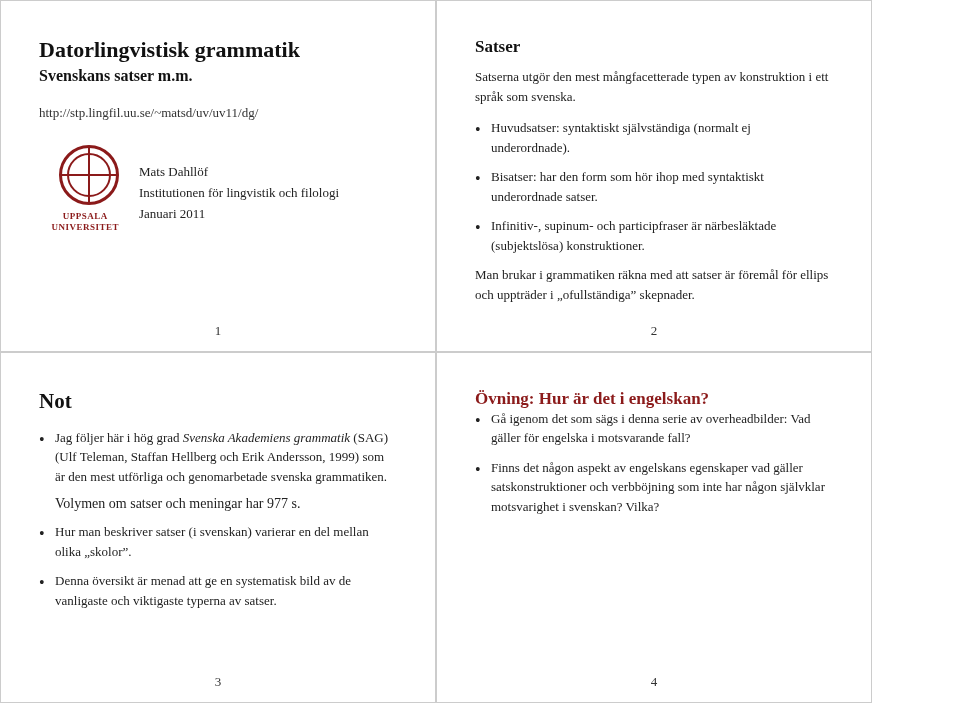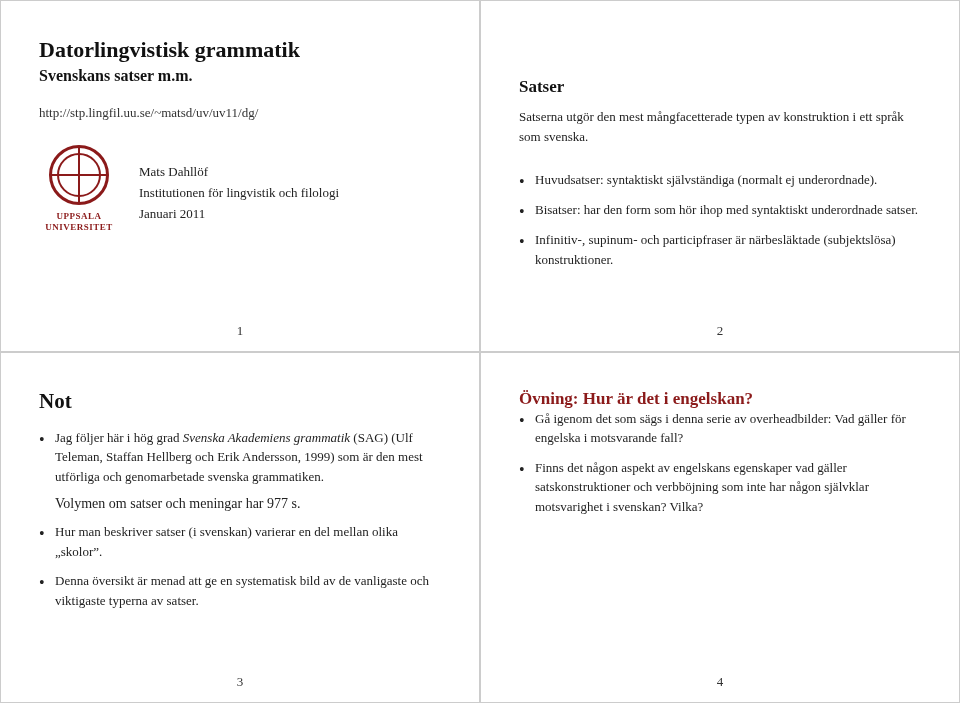--- a/index.html
+++ b/index.html
@@ -8,21 +8,21 @@
       background: #fff;
       font-family: "Times New Roman", Times, serif;
       font-size: 14px;
       color: #222;
     }
 
     .pages-container {
       display: grid;
       grid-template-columns: 1fr 1fr;
       grid-template-rows: auto auto;
-      width: 960px;
+      width: 872px;
       min-height: 703px;
     }
 
     .page {
       border: 1px solid #ccc;
       padding: 36px 38px 28px 38px;
       position: relative;
       background: #fff;
       min-height: 351px;
       overflow: hidden;
@@ -69,21 +69,21 @@
     .author-block {
       display: flex;
       align-items: center;
       gap: 20px;
       margin-top: 24px;
     }
 
     .logo-block {
       display: flex;
       flex-direction: column;
-      align-items: center;
+      align-items: flex-end;
       min-width: 80px;
     }
 
     .logo-circle {
       width: 60px;
       height: 60px;
       border-radius: 50%;
       border: 3px solid #8B1A1A;
       display: flex;
       align-items: center;
@@ -137,27 +137,26 @@
       color: #222;
       margin-top: 8px;
     }
 
     
     .section-heading {
       font-size: 17px;
       font-weight: bold;
       color: #111;
       margin-bottom: 10px;
-      margin-top: 40px;
     }
 
     .intro-text {
       font-size: 13px;
       line-height: 1.5;
-      margin-bottom: 24px;
+      margin-bottom: 12px;
       color: #222;
     }
 
     .bullet-list {
       list-style: none;
       padding: 0;
       margin: 0;
     }
 
     .bullet-list li {
@@ -254,20 +253,21 @@
       <li>
         <span class="bullet-dot">•</span>
         <span>Bisatser: har den form som hör ihop med syntaktiskt underordnade satser.</span>
       </li>
       <li>
         <span class="bullet-dot">•</span>
         <span>Infinitiv-, supinum- och participfraser är närbesläktade (subjektslösa) konstruktioner.</span>
       </li>
     </ul>
 
+    <p class="closing-text">Man brukar i grammatiken räkna med att satser är föremål för ellips och uppträder i „ofullständiga” skepnader.</p>
 
     <span class="page-number">2</span>
   </div>
 
   <div class="page page-3">
     <h2 class="not-heading">Not</h2>
 
     <ul class="bullet-list">
       <li>
         <span class="bullet-dot">•</span>

